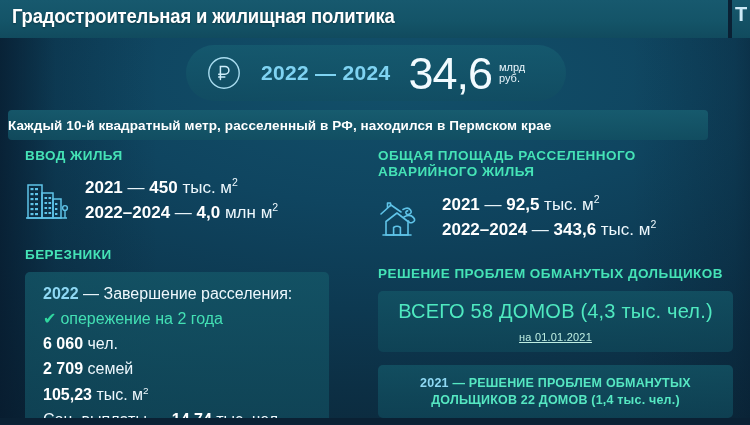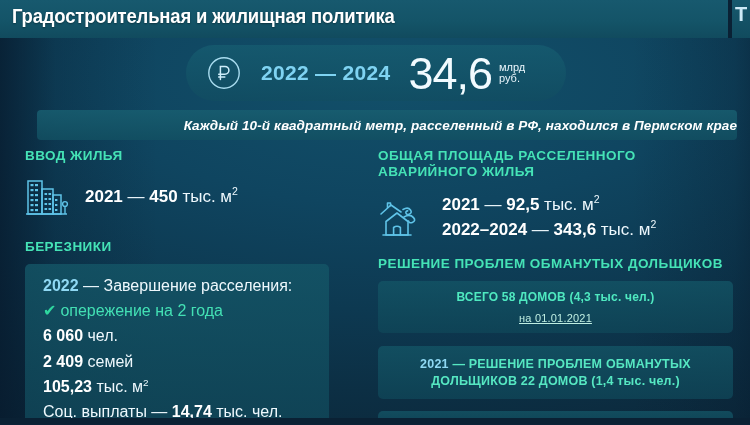--- a/index.html
+++ b/index.html
@@ -119,29 +119,28 @@
     font-size: 11px;
     font-weight: normal;
     color: #eaf6fc;
     line-height: 1.02;
     white-space: nowrap;
   }
 
   
   #banner {
     position: absolute;
-    left: 37px; top: 110px;
+    left: 8px; top: 110px;
     width: 700px; height: 30px;
     border-radius: 4px;
     background: linear-gradient(180deg, rgba(24,94,112,0.85) 0%, rgba(18,80,98,0.82) 100%);
     display: flex;
     align-items: center;
-    justify-content: flex-end;
+    justify-content: flex-start;
     z-index: 4;
-    font-style: italic;
   }
   #banner .banner-text {
     font-size: 13.5px;
     font-weight: bold;
     color: #ffffff;
     letter-spacing: 0.1px;
     white-space: nowrap;
   }
 
   
@@ -222,22 +221,22 @@
     background: linear-gradient(180deg, rgba(19,84,101,0.80) 0%, rgba(15,70,88,0.78) 100%);
     box-sizing: border-box;
     text-align: center;
     color: #d7f6ee;
   }
   #box-total {
     margin-top: 9px;
     padding: 9px 6px 9px;
   }
   #box-total .big {
-    font-size: 12px;
-    font-weight: bold;
+    font-size: 20px;
+    font-weight: normal;
     color: #4fe9c0;
     letter-spacing: 0.2px;
     white-space: nowrap;
   }
   #box-total .sub {
     margin-top: 8px;
     font-size: 11px;
     color: #bfeee2;
     letter-spacing: 0.2px;
     text-decoration: underline;
@@ -340,37 +339,40 @@
         </g>
         <g fill="none" stroke="#5fc3e8" stroke-width="1.4">
           <path d="M40 39 V31"></path>
             <circle cx="40" cy="29" r="2.4"></circle>
         </g>
       </svg>
       <div class="stat-lines">
         <div class="line">
           <span class="yr">2021</span><span> — </span><b>450</b><span> тыс. м</span><sup>2</sup>
         </div>
+        <div class="line">
+          <span class="yr">2022–2024</span><span> — </span><b>4,0</b><span> млн м</span><sup>2</sup>
+        </div>
       </div>
     </div>
 
     <div class="section-head" id="berezniki-head">БЕРЕЗНИКИ</div>
 
     <div id="berezniki-box">
       <div class="bz-line">
         <span class="yr">2022</span><span> — Завершение расселения:</span>
       </div>
       <div class="bz-line accent">
         <span class="check">✔</span><span>опережение на 2 года</span>
       </div>
       <div class="bz-line">
         <span class="num">6 060</span><span> чел.</span>
       </div>
       <div class="bz-line">
-        <span class="num">2 409</span><span> семей</span>
+        <span class="num">2 709</span><span> семей</span>
       </div>
       <div class="bz-line">
         <span class="num">105,23</span><span> тыс. м</span><sup>2</sup>
       </div>
       <div class="bz-line">
         <span>Соц. выплаты — </span><b>14,74</b><span> тыс. чел.</span>
       </div>
     </div>
   </div>
 
@@ -394,21 +396,21 @@
       <div class="stat-lines">
         <div class="line">
           <span class="yr">2021</span><span> — </span><b>92,5</b><span> тыс. м</span><sup>2</sup>
         </div>
         <div class="line">
           <span class="yr">2022–2024</span><span> — </span><b>343,6</b><span> тыс. м</span><sup>2</sup>
         </div>
       </div>
     </div>
 
-    <div class="section-head" style="margin-top:14px;">РЕШЕНИЕ ПРОБЛЕМ ОБМАНУТЫХ ДОЛЬЩИКОВ</div>
+    <div class="section-head" style="margin-top:24px;">РЕШЕНИЕ ПРОБЛЕМ ОБМАНУТЫХ ДОЛЬЩИКОВ</div>
 
     <div class="info-box" id="box-total">
       <div class="big">ВСЕГО 58 ДОМОВ (4,3 тыс. чел.)</div>
       <div class="sub">на 01.01.2021</div>
     </div>
 
     <div class="info-box" id="box-2021">
       <div class="bx-text">
         <span class="yr">2021</span><span> — РЕШЕНИЕ ПРОБЛЕМ ОБМАНУТЫХ ДОЛЬЩИКОВ 22 ДОМОВ (1,4 тыс. чел.)</span>
       </div>

